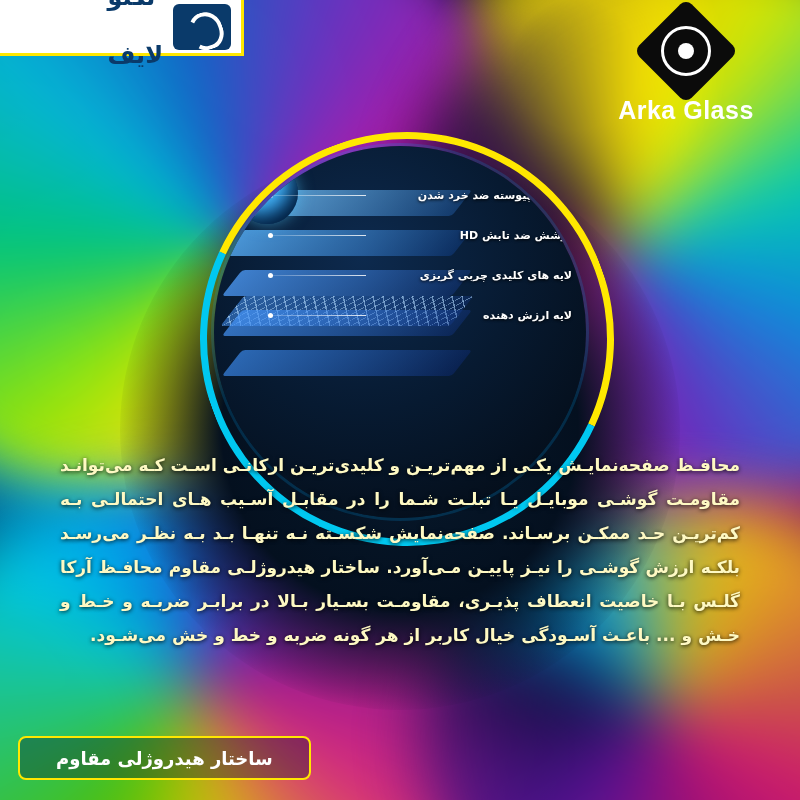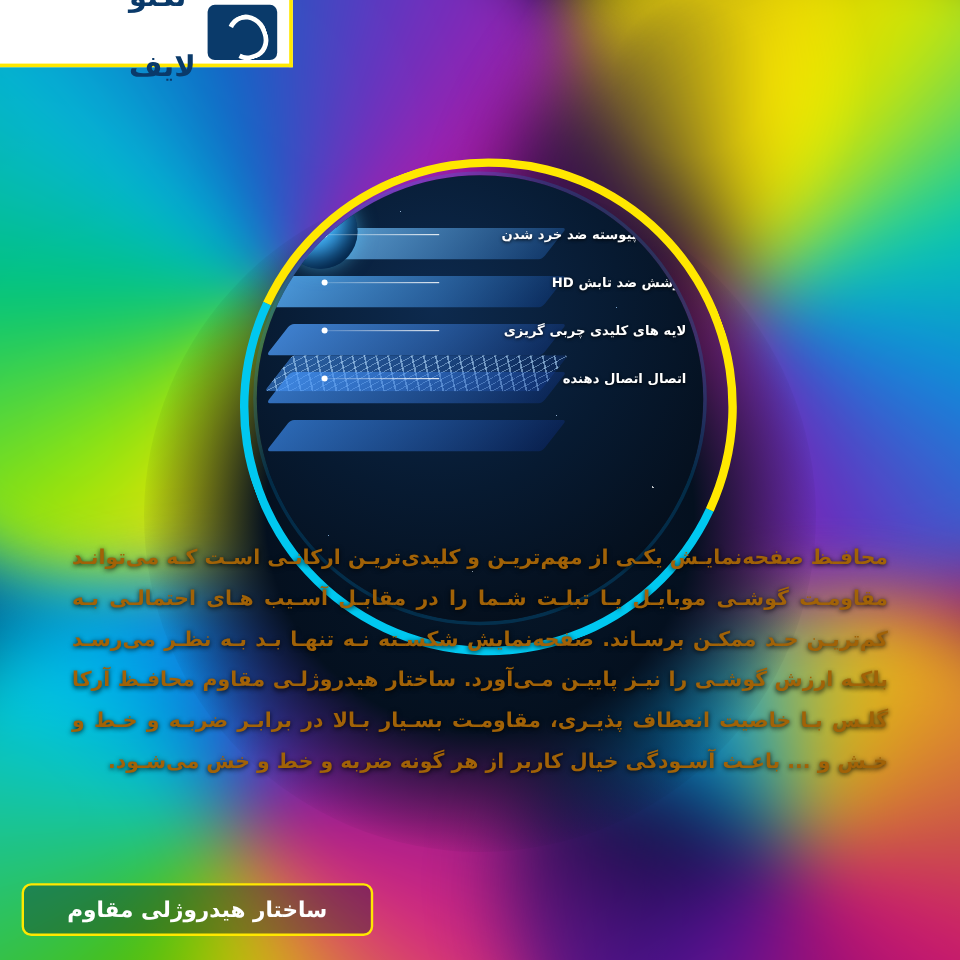--- a/index.html
+++ b/index.html
@@ -303,21 +303,21 @@
     border-left-color: #00c8f0;
     transform: rotate(-20deg);
   }
 
   
   .body-copy {
     position: absolute;
     left: 60px; right: 60px;
     top: 448px;
     text-align: justify;
-    color: #a16207;
+    color: #fef9c3;
     font-size: 17px;
     line-height: 2.0;
     font-weight: bold;
     text-shadow: 0 1px 4px rgba(0,0,0,.85);
     font-family: "DejaVu Sans", sans-serif;
     direction: rtl;
   }
 
   
   .caption {
@@ -355,20 +355,27 @@
   <div class="bg-dark-center"></div>
 
   <div class="brand-badge">
     <div class="bb-mark"></div>
     <div class="bb-text">
       <div class="bb-line1">تکنو</div>
       <div class="bb-line2">لایف</div>
     </div>
   </div>
 
+  <div class="logo">
+    <div class="logo-mark">
+      <div class="ring"></div>
+      <div class="dot"></div>
+    </div>
+    <div class="logo-text">Arka Glass</div>
+  </div>
 
   <div class="arc-yellow"></div>
   <div class="arc-cyan"></div>
 
   <div class="hero">
     <div class="stars"></div>
 
     <div class="layer l1"></div>
     <div class="layer l2"></div>
     <div class="layer l3"></div>
@@ -386,21 +393,21 @@
       <div class="callout">
         <span class="leader"></span>
         <span class="lbl">پوشش ضد تابش HD</span>
       </div>
       <div class="callout">
         <span class="leader"></span>
         <span class="lbl">لایه های کلیدی چربی گریزی</span>
       </div>
       <div class="callout">
         <span class="leader"></span>
-        <span class="lbl">اتصال اتصال دهنده</span>
+        <span class="lbl">لایه ارزش دهنده</span>
       </div>
     </div>
   </div>
 
   <div class="body-copy">محافـظ صفحه‌نمایـش یکـی از مهم‌تریـن و کلیدی‌تریـن ارکانـی اسـت کـه می‌توانـد مقاومـت گوشـی موبایـل یـا تبلـت شـما را در مقابـل آسـیب هـای احتمالـی بـه کم‌تریـن حـد ممکـن برسـاند. صفحه‌نمایش شکسـته نـه تنهـا بـد بـه نظـر می‌رسـد بلکـه ارزش گوشـی را نیـز پاییـن مـی‌آورد. ساختار هیدروژلـی مقاوم محافـظ آرکا گلـس بـا خاصیت انعطاف پذیـری، مقاومـت بسـیار بـالا در برابـر ضربـه و خـط و خـش و ... باعـث آسـودگی خیال کاربر از هر گونه ضربه و خط و خش می‌شـود.</div>
 
   <div class="caption">
     <span>ساختار هیدروژلی مقاوم</span>
   </div>
 

